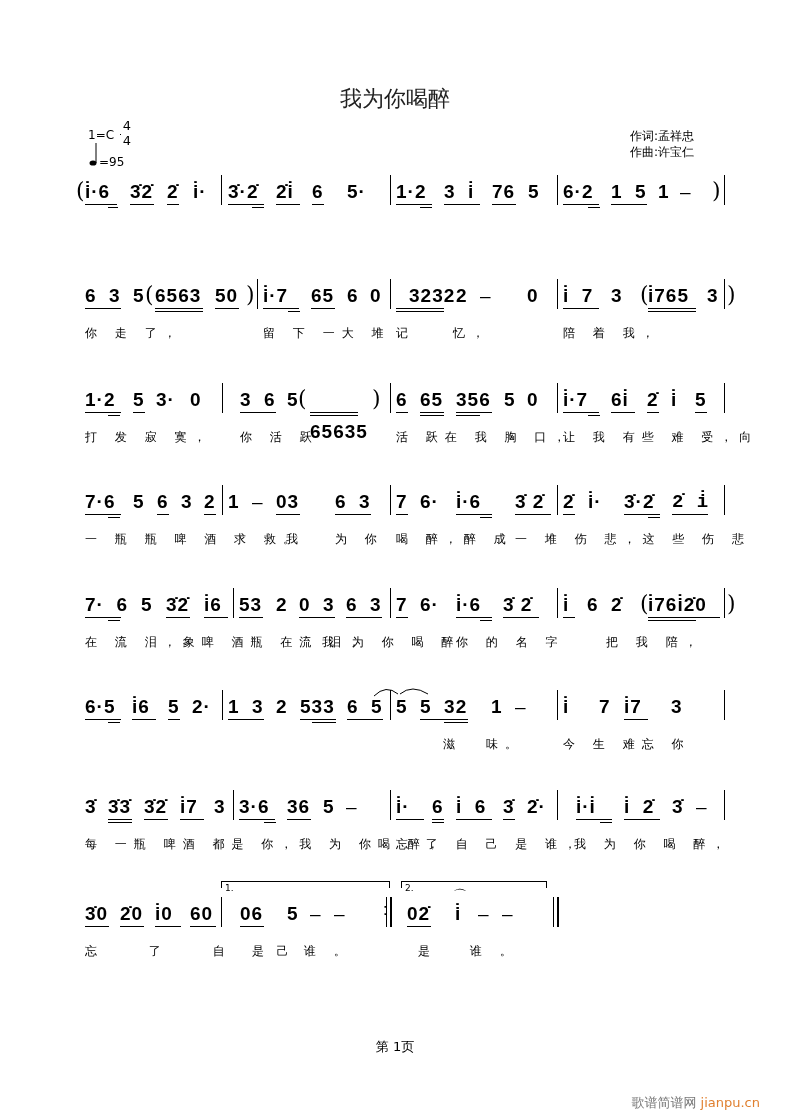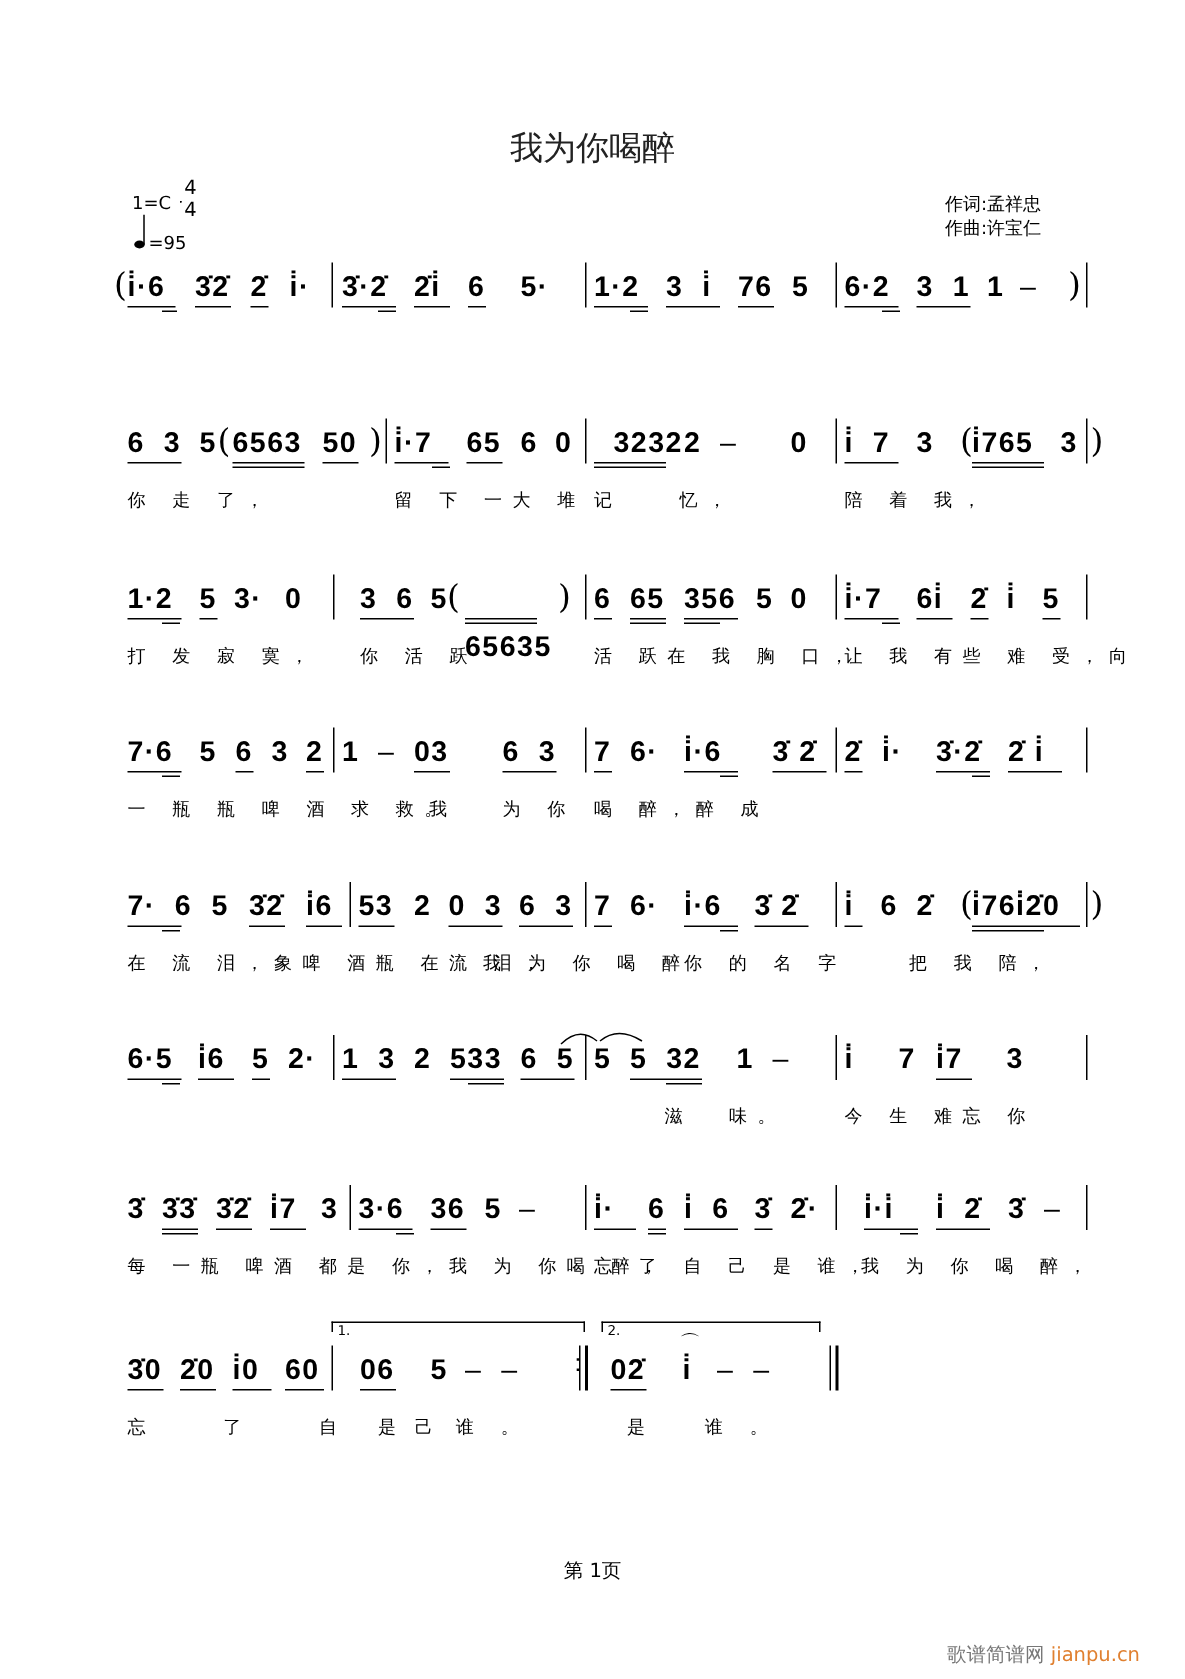--- a/index.html
+++ b/index.html
@@ -73,21 +73,21 @@
     <div class="ul1" style="left:420px;top:26px;width:12px;"></div>
   <span class="tok" style="left:444px;">3  i̇</span>
   <div class="ul1" style="left:444px;top:23px;width:36px;"></div>
   <span class="tok" style="left:492px;">76</span>
   <div class="ul1" style="left:492px;top:23px;width:24px;"></div>
   <span class="tok" style="left:528px;">5</span>
   <div class="bar" style="left:557px;top:-6px;height:30px;"></div>
   <span class="tok" style="left:563px;">6·2</span>
   <div class="ul1" style="left:563px;top:23px;width:36px;"></div>
     <div class="ul1" style="left:588px;top:26px;width:12px;"></div>
-  <span class="tok" style="left:611px;">3  1</span>
+  <span class="tok" style="left:611px;">1  5</span>
   <div class="ul1" style="left:611px;top:23px;width:36px;"></div>
   <span class="tok" style="left:658px;">1</span>
   <span class="tok" style="left:680px;font-weight:normal;">–</span>
   <span class="paren" style="left:712px;">)</span>
   <div class="bar" style="left:724px;top:-6px;height:30px;"></div>
 </div>
 
 <div class="row" style="top:285px;">
   <span class="tok" style="left:85px;">6  3</span>
   <div class="ul1" style="left:85px;top:23px;width:36px;"></div>
@@ -204,27 +204,28 @@
     <div class="ul1" style="left:480px;top:26px;width:12px;"></div>
   <span class="tok" style="left:515px;">3̇ 2̇</span>
   <div class="ul1" style="left:515px;top:23px;width:36px;"></div>
   <div class="bar" style="left:557px;top:-6px;height:30px;"></div>
   <span class="tok" style="left:563px;">2̇</span>
   <div class="ul1" style="left:563px;top:23px;width:12px;"></div>
   <span class="tok" style="left:588px;">i̇·</span>
   <span class="tok" style="left:624px;">3̇·2̇</span>
   <div class="ul1" style="left:624px;top:23px;width:36px;"></div>
     <div class="ul1" style="left:648px;top:26px;width:12px;"></div>
-  <span class="tok" style="left:672px;">2̇ i̇</span>
+  <span class="tok" style="left:672px;font-family:Liberation Mono, monospace;">2̇ i̇</span>
   <div class="ul1" style="left:672px;top:23px;width:36px;"></div>
   <div class="bar" style="left:724px;top:-6px;height:30px;"></div>
   <span class="lyr" style="left:85px;">一 瓶 瓶 啤 酒 求 救。</span>
   <span class="lyr" style="left:286px;">我</span>
   <span class="lyr" style="left:335px;">为 你</span>
   <span class="lyr" style="left:396px;">喝 醉，醉 成</span>
+  <span class="lyr" style="left:515px;">一 堆 伤 悲，这 些 伤 悲</span>
 </div>
 
 <div class="row" style="top:594px;">
   <span class="tok" style="left:85px;">7·  6</span>
   <div class="ul1" style="left:85px;top:23px;width:36px;"></div>
     <div class="ul1" style="left:108px;top:26px;width:12px;"></div>
   <span class="tok" style="left:141px;">5</span>
   <span class="tok" style="left:166px;">3̇2̇</span>
   <div class="ul1" style="left:166px;top:23px;width:24px;"></div>
   <span class="tok" style="left:204px;">i̇6</span>

